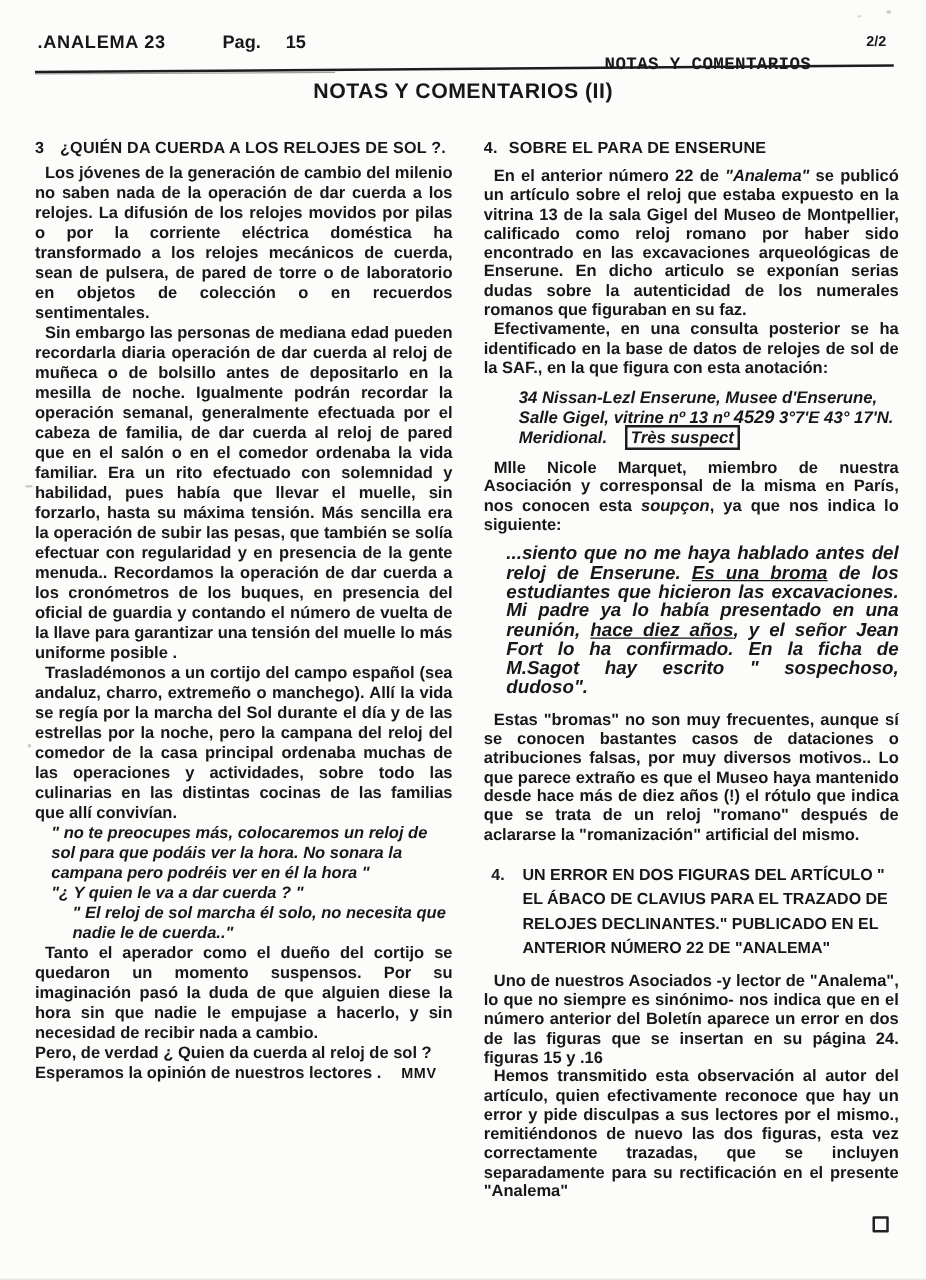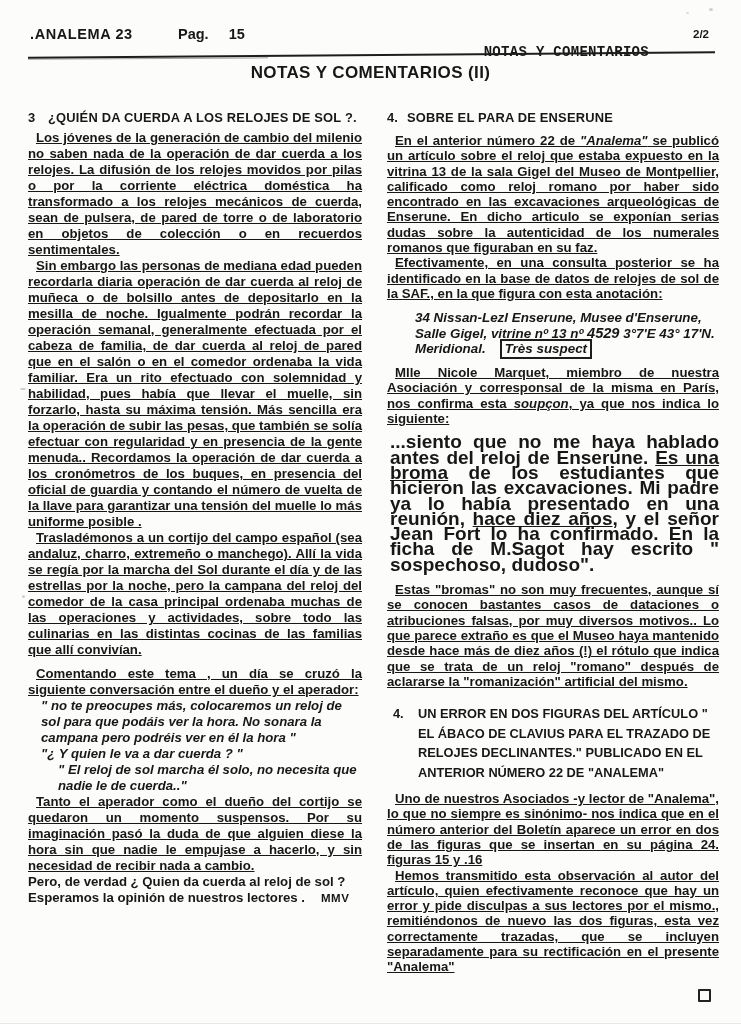--- a/index.html
+++ b/index.html
@@ -14,30 +14,30 @@
   .rule{position:absolute;left:28px;top:54px;width:687px;height:2px;background:#1d1d1d;transform:rotate(-0.45deg);}
   .rule2{position:absolute;left:28px;top:58px;width:240px;height:1px;background:#555;transform:rotate(-0.3deg);opacity:.55;}
   .title{position:absolute;top:63px;left:0;width:100%;text-align:center;font-size:17px;font-weight:700;letter-spacing:.4px;}
   
   .cols{position:absolute;top:110px;left:28px;right:22px;display:flex;gap:25px;}
   .col{flex:1;}
   .col.left{max-width:334px;}
   .col.right{max-width:332px;}
   p{margin:0;text-align:justify;font-size:13.2px;line-height:16px;}
   .right p{line-height:15.3px;}
-  .ind{text-indent:8px;text-decoration:underline;}
+  .ind{text-indent:8px;}
   .gt{margin-top:8px;}
   .art-h{font-size:12.9px;font-weight:700;display:flex;margin-bottom:5px;letter-spacing:.2px;}
   .art-h .num{flex:0 0 20px;}
   .quote{font-style:italic;margin-left:13px;text-align:left;}
   .q3{margin-left:30px;}
   .note{font-style:italic;margin:9px 2px 9px 28px;line-height:21px;text-align:left;font-size:13.4px;}
   .note-num{font-weight:700;font-size:14.6px;}
   .boxed{border:2px solid #1d1d1d;padding:0 3px 1px 3px;margin-left:14px;white-space:nowrap;}
-  .bigquote{line-height:21.5px;margin:8px 0 10px 3px;font-size:19px;}
+  .bigquote{font-style:italic;line-height:21.5px;margin:8px 0 10px 18px;font-size:15px;}
   .u{text-decoration:underline;}
   .h2{display:flex;gap:9px;font-weight:700;font-size:12.8px;line-height:19.5px;margin:15px 0 9px 6px;text-align:left;}
   .h2 .num{flex:0 0 16px;}
   .author{font-size:11.5px;margin-left:16px;letter-spacing:.5px;}
   .endrow{text-align:right;margin-top:13px;padding-right:8px;}
   .endsq{display:inline-block;width:9px;height:9px;border:2px solid #222;border-radius:1px;}
   em{font-style:italic;}
   .speck{position:absolute;background:#9a9a96;border-radius:50%;}
   .sp1{right:28px;top:8px;width:4px;height:3px;opacity:.45;}
   .sp2{right:52px;top:12px;width:3px;height:2px;opacity:.35;}
@@ -61,38 +61,37 @@
   <div class="cols">
 
     <div class="col left">
       <div class="art-h">
         <span class="num">3</span>
         <span>¿QUIÉN DA CUERDA A LOS RELOJES DE SOL ?.</span>
       </div>
       <p class="ind">Los jóvenes de la generación de cambio del milenio no saben nada de la operación de dar cuerda a los relojes. La difusión de los relojes movidos por pilas o por la corriente eléctrica doméstica ha transformado a los relojes mecánicos de cuerda, sean de pulsera, de pared de torre o de laboratorio en objetos de colección o en recuerdos sentimentales.</p>
       <p class="ind">Sin embargo las personas de mediana edad pueden recordarla diaria operación de dar cuerda al reloj de muñeca o de bolsillo antes de depositarlo en la mesilla de noche. Igualmente podrán recordar la operación semanal, generalmente efectuada por el cabeza de familia, de dar cuerda al reloj de pared que en el salón o en el comedor ordenaba la vida familiar. Era un rito efectuado con solemnidad y habilidad, pues había que llevar el muelle, sin forzarlo, hasta su máxima tensión.  Más sencilla era la operación de subir las pesas, que también se solía efectuar con regularidad y en presencia de la gente menuda.. Recordamos la operación de dar cuerda a los cronómetros de los buques, en presencia del oficial de guardia y contando el número de vuelta de la llave para garantizar una tensión del muelle lo más uniforme posible .</p>
       <p class="ind">Trasladémonos a un cortijo del campo español (sea andaluz, charro, extremeño o manchego). Allí la vida se regía por la marcha del Sol durante el día y de las estrellas por la noche, pero la campana del reloj del comedor de la casa principal ordenaba muchas de las operaciones y actividades, sobre todo las culinarias en las distintas cocinas de las familias que allí convivían.</p>
-      <p class="ind gt">Comentando este tema , un día se cruzó la siguiente conversación entre el dueño y el aperador:</p>
       <p class="quote">" no te preocupes más, colocaremos un reloj de sol para que podáis ver la hora. No sonara la campana pero  podréis ver en él la hora "</p>
       <p class="quote">"¿ Y quien le va a dar cuerda ? "</p>
       <p class="quote q3">" El reloj de sol marcha él solo, no necesita que nadie le de cuerda.."</p>
       <p class="ind">Tanto el aperador como el dueño del cortijo se quedaron un momento suspensos. Por su imaginación pasó la duda de que alguien diese la hora sin que nadie le empujase a hacerlo, y sin necesidad de recibir nada a cambio.</p>
       <p>Pero, de verdad ¿ Quien da cuerda al reloj de sol ?</p>
       <p><span>Esperamos la opinión de nuestros lectores .</span><span class="author">MMV</span></p>
     </div>
 
     <div class="col right">
       <div class="art-h">
         <span class="num">4.</span>
         <span>SOBRE EL PARA  DE ENSERUNE</span>
       </div>
       <p class="ind gt"><span>En el anterior número 22 de </span><em>"Analema"</em><span> se publicó un artículo sobre el reloj  que estaba expuesto en la vitrina 13 de la sala Gigel del Museo de Montpellier, calificado como reloj romano por haber sido encontrado en las excavaciones arqueológicas de Enserune.  En dicho articulo se exponían serias dudas sobre la autenticidad de los numerales romanos que  figuraban en su faz.</span></p>
       <p class="ind">Efectivamente, en una consulta posterior se ha identificado en la base de datos de relojes de sol de la SAF., en la que figura con esta anotación:</p>
       <p class="note"><span>34 Nissan-Lezl Enserune, Musee d'Enserune, Salle Gigel, vitrine nº 13 nº </span><span class="note-num">4529</span><span>  3°7'E 43° 17'N. Meridional.</span><span class="boxed">Très suspect</span></p>
-      <p class="ind"><span>Mlle Nicole Marquet, miembro de nuestra Asociación y corresponsal de la misma en París, nos confirma esta </span><em>soupçon</em><span>, ya que nos indica lo siguiente:</span></p>
+      <p class="ind"><span>Mlle Nicole Marquet, miembro de nuestra Asociación y corresponsal de la misma en París, nos conocen esta </span><em>soupçon</em><span>, ya que nos indica lo siguiente:</span></p>
       <p class="bigquote"><span>...siento que no me haya hablado antes del reloj de Enserune. </span><span class="u">Es una broma</span><span> de los estudiantes que hicieron las excavaciones. Mi padre  ya lo había presentado en una reunión, </span><span class="u">hace diez años</span><span>, y el señor Jean Fort lo ha confirmado. En la ficha de M.Sagot hay escrito " sospechoso, dudoso".</span></p>
       <p class="ind">Estas "bromas" no son muy frecuentes, aunque sí se conocen bastantes casos de dataciones o atribuciones falsas, por muy diversos motivos.. Lo que parece  extraño es que el Museo haya mantenido desde hace más de diez años (!) el rótulo que  indica que se trata de un reloj "romano" después de aclararse la  "romanización" artificial del mismo.</p>
 
       <div class="h2">
         <span class="num">4.</span>
         <span>UN ERROR EN DOS FIGURAS DEL ARTÍCULO  " EL ÁBACO DE CLAVIUS PARA EL TRAZADO DE RELOJES DECLINANTES."  PUBLICADO EN EL ANTERIOR NÚMERO 22 DE "ANALEMA"</span>
       </div>
       <p class="ind">Uno de nuestros Asociados  -y lector de "Analema", lo que no siempre es sinónimo- nos indica que en el número anterior del Boletín aparece un error en dos de las figuras que se insertan en su página 24. figuras 15 y .16</p>
       <p class="ind">Hemos transmitido esta observación al autor del artículo, quien efectivamente reconoce que hay un error y pide disculpas a sus lectores por el mismo., remitiéndonos de nuevo las dos figuras, esta vez correctamente trazadas, que se incluyen separadamente para su rectificación en el presente "Analema"</p>
       <div class="endrow">

